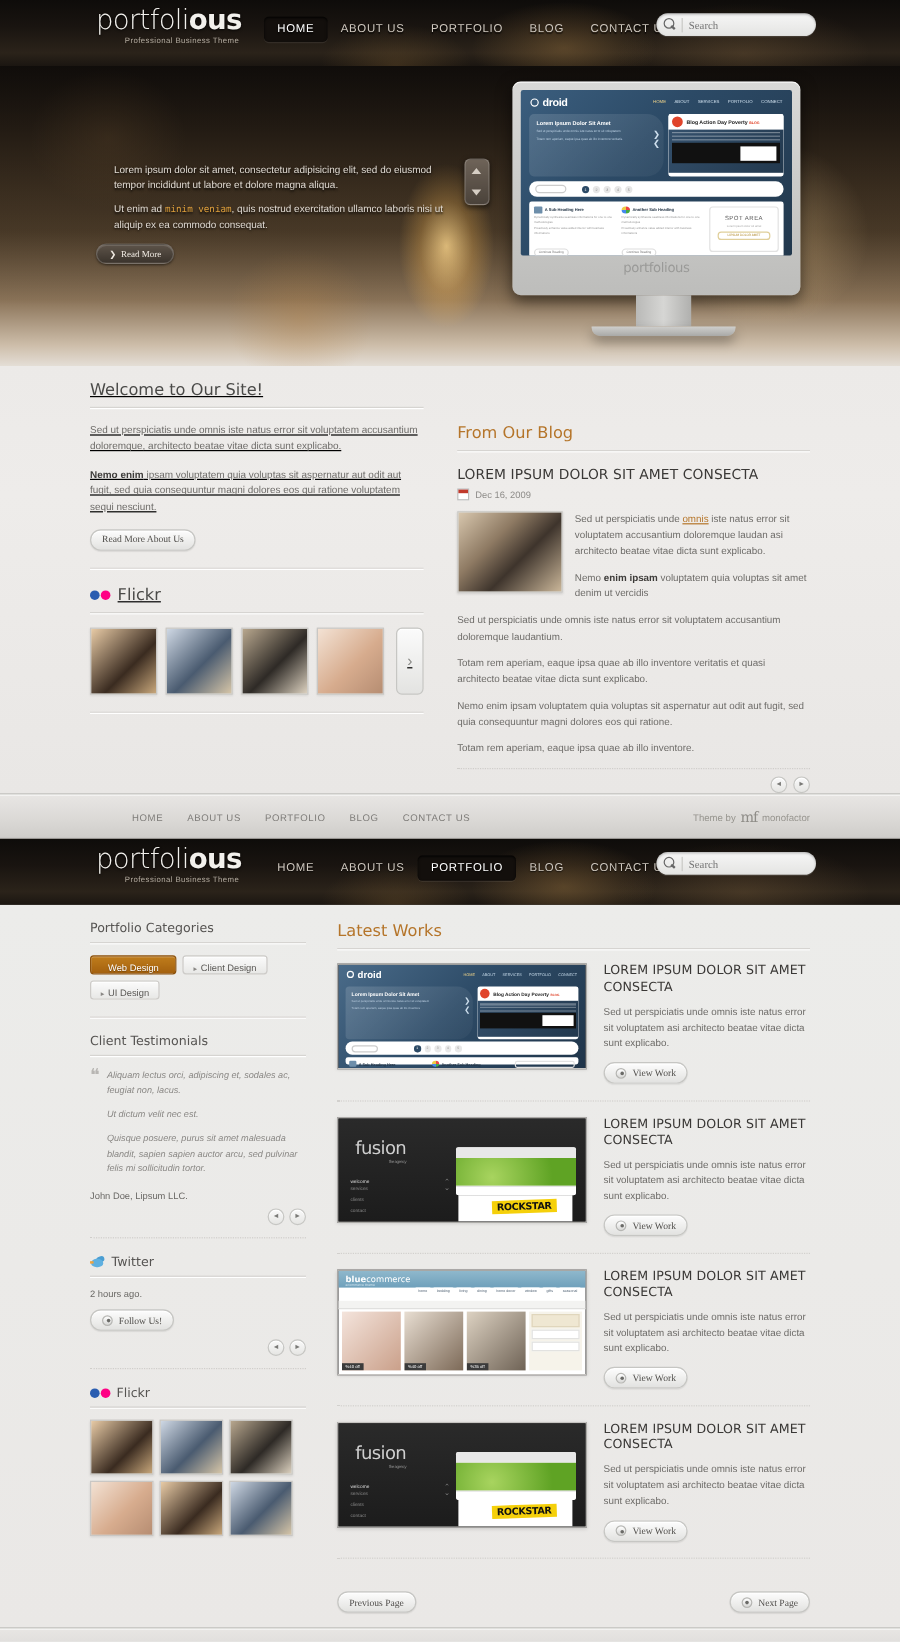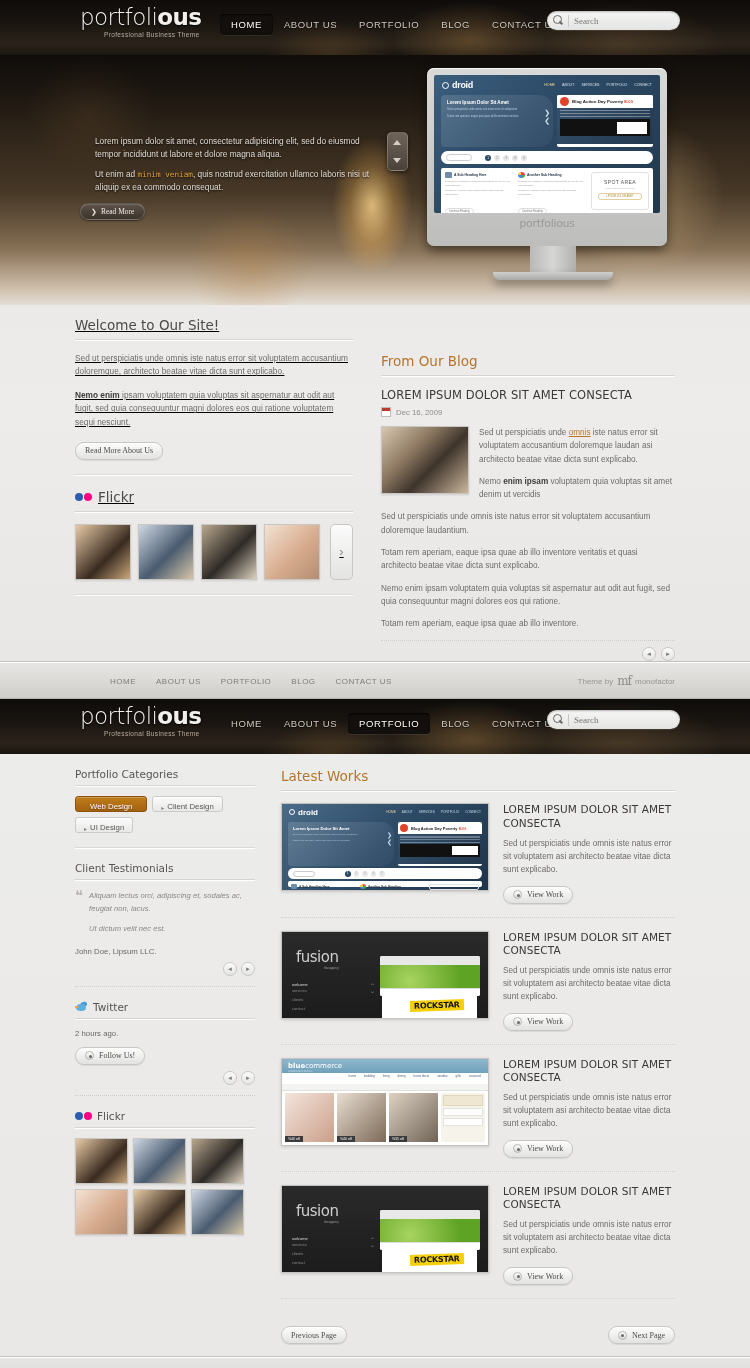--- a/index.html
+++ b/index.html
@@ -700,20 +700,21 @@
               </span>
           </div>
           <div class="divider"></div>
 
           <h3 class="side">Client Testimonials</h3>
           <div class="quote-block">
             <span class="quote-mark">❝</span>
             <div class="quote-text">
               <p>Aliquam lectus orci, adipiscing et, sodales ac, feugiat non, lacus.</p>
               <p>Ut dictum velit nec est.</p>
+              <p>Quisque posuere, purus sit amet malesuada blandit, sapien sapien auctor arcu, sed pulvinar felis mi sollicitudin tortor.</p>
             </div>
           </div>
           <div class="quote-author">John Doe, Lipsum LLC.</div>
           <div class="side-pager">
             <div class="pg-btn">
                 <span>◄</span>
               </div>
             <div class="pg-btn">
                 <span>►</span>
               </div>

